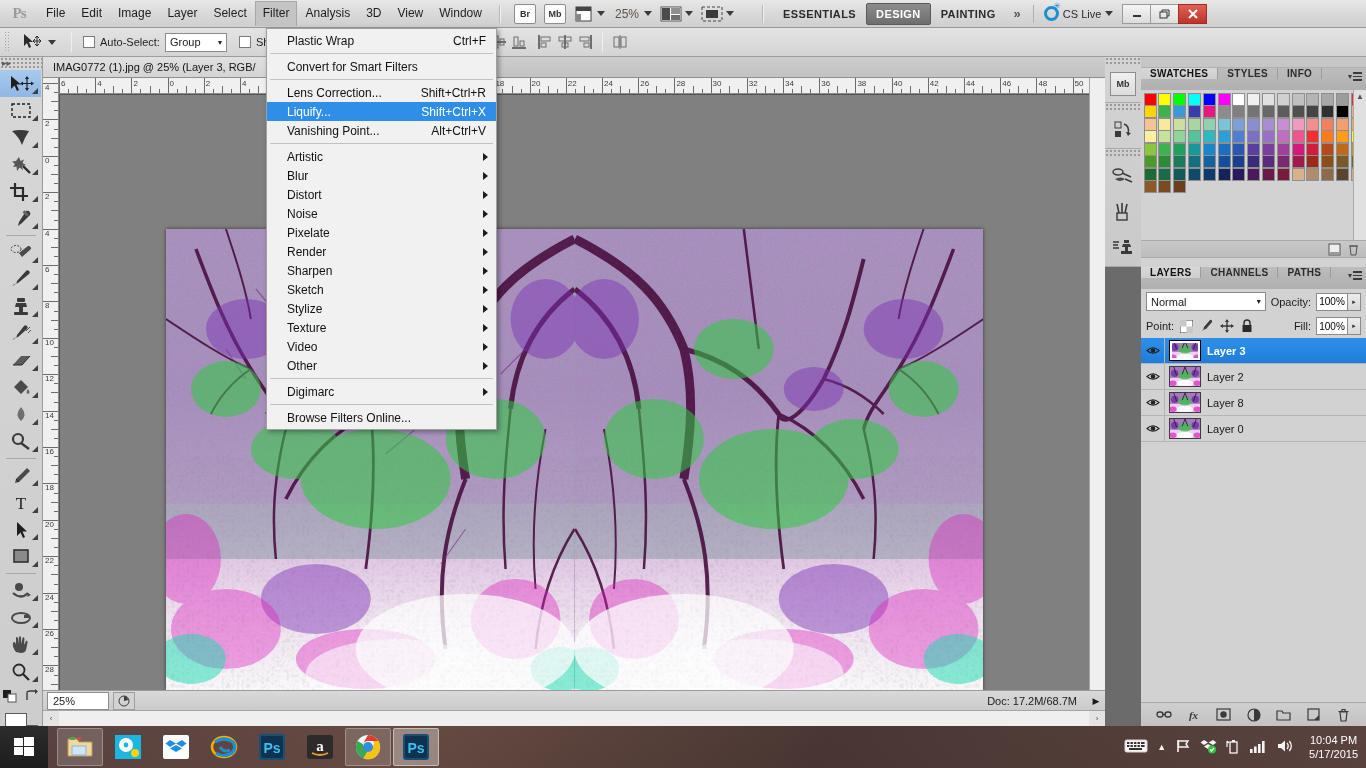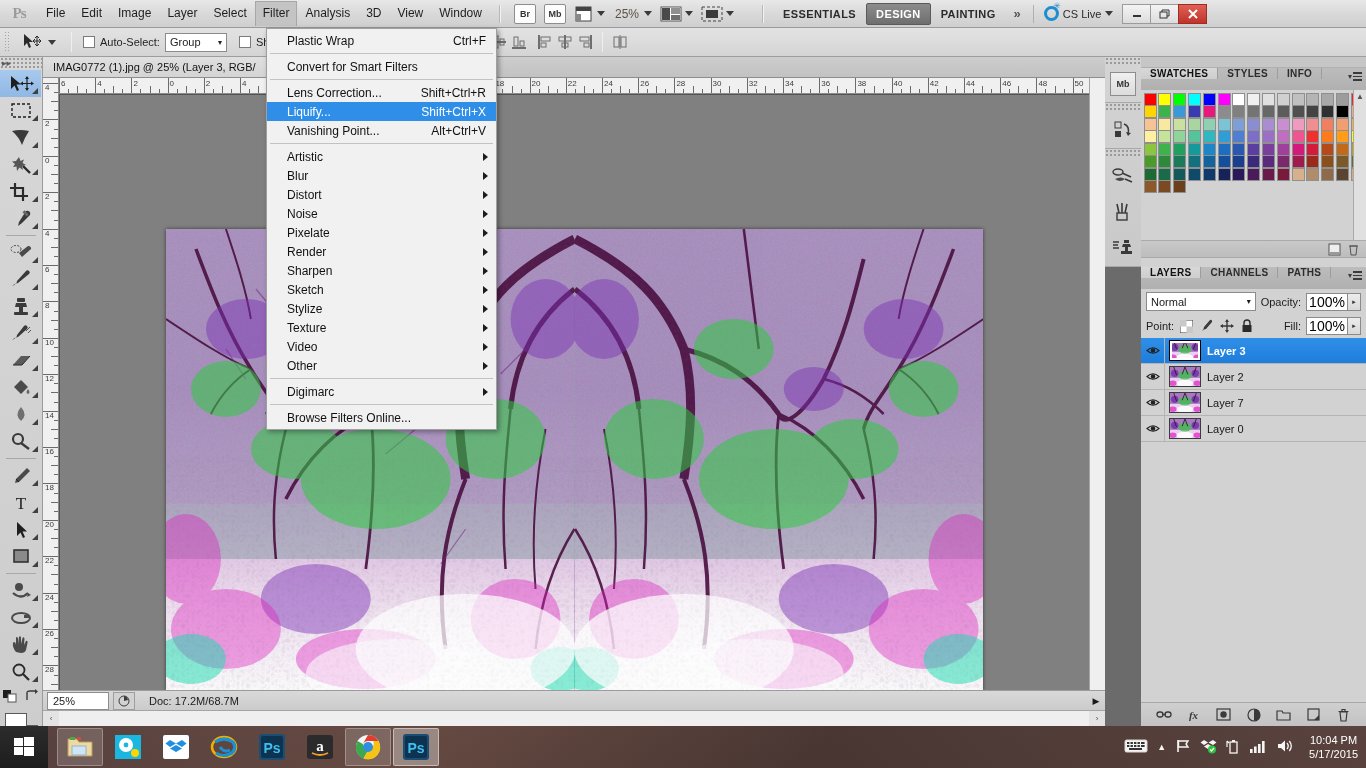--- a/index.html
+++ b/index.html
@@ -170,21 +170,21 @@
   .ptab.sel { background: linear-gradient(to bottom,#d8d8d8,#cecece); color: #121212;}
   .pmenu { position: absolute; right: 4px; top: 4px; display:flex; gap:1px; align-items:center;}
   .pmenu .bars { display: flex; flex-direction: column; gap: 2px;}
   .pmenu .bars i { width: 9px; height: 1.5px; background: #3a3a3a; display:block;}
   .swatch-grid { display: grid; grid-template-columns: repeat(15, 1fr); background: #d2d2d2; padding: 3px 0 0 3px;}
   .swatch-grid i { display: block; width: 13px; height: 13px; border: 1px solid #8f8f8f; margin: -0.5px 0 0 -0.5px;}
   .sw-scroll { position: absolute; right: 0; top: 33px; width: 13px; height: 126px; background: #e0e0e0; border-left: 1px solid #a8a8a8;}
   .panelbody { background: #d2d2d2; }
   .row { display: flex; align-items: center; padding: 3px 5px; gap: 5px; }
   .blendsel { flex: 1; height: 19px; border: 1px solid #8b8b8b; background: #fff; display: flex; align-items: center; justify-content: space-between; padding: 0 4px; font-size: 11px; color:#1a1a1a;}
-  .numfield { width: 42px; height: 18px; border: 1px solid #8b8b8b; background: #fff; display:flex; align-items:center; justify-content:center; font-size: 14px;}
+  .numfield { width: 32px; height: 18px; border: 1px solid #8b8b8b; background: #fff; display:flex; align-items:center; justify-content:center; font-size: 10px;}
   .stepbtn { width: 13px; height: 18px; border: 1px solid #8b8b8b; border-left: none; background: linear-gradient(to bottom,#ececec,#d8d8d8); display:flex;align-items:center;justify-content:center; font-size:7px; color:#333;}
   .lbl-sm { font-size: 11px; color: #1c1c1c; }
   .lock-ico { width: 15px; height: 15px; display: flex; align-items: center; justify-content: center;}
   .layer-row { display: flex; align-items: center; height: 26px; border-bottom: 1px solid #b4b4b4; background:#d2d2d2;}
   .layer-row.sel { background: linear-gradient(to bottom,#2f8fe8,#1f7ddb); }
   .layer-eye { width: 24px; height: 26px; display:flex; align-items:center; justify-content:center; border-right: 1px solid #b4b4b4;}
   .layer-thumb { width: 32px; height: 21px; margin: 0 6px 0 4px; border: 1px solid #3c3c3c; overflow:hidden; position:relative; background:#9a6ea8;}
   .layer-thumb.selected { outline: 2px solid #ffffff; outline-offset: -3px; border: 1px solid #000; }
   .layer-name { font-size: 11px; color: #141414; }
   .layer-row.sel .layer-name { color: #fff; font-weight: bold; }
@@ -951,21 +951,21 @@
     <div class="statusbar">
       <div class="sb-zoom">
           <span>25%</span>
         </div>
       <div class="sb-ico">
         <svg width="12" height="12" viewBox="0 0 12 12">
             <circle cx="6" cy="6" r="5" fill="none" stroke="#3a3a3a"></circle>
             <path d="M6 6 L6 1 A5 5 0 0 1 10 5 Z" fill="#3a3a3a"></path>
           </svg>
       </div>
-      <div style="flex:1;text-align:left" class="sb-doc">Doc: 17.2M/68.7M</div>
+      <div style="flex:1;text-align:right" class="sb-doc">Doc: 17.2M/68.7M</div>
       <div style="width:18px;text-align:center;font-size:9px">▶</div>
     </div>
     <div class="hscroll">
       <div class="hs-arrow">‹</div>
       <div style="flex:1"></div>
       <div class="hs-arrow">›</div>
     </div>
   </div>
 
   <div class="dockbar">
@@ -1266,21 +1266,21 @@
                 <rect width="32" height="21" fill="#a878c0"></rect>
                 <rect y="12" width="32" height="9" fill="#e8d0ee"></rect>
                 <ellipse cx="16" cy="9" rx="7" ry="5" fill="#3cc04a" opacity="0.8"></ellipse>
                 <ellipse cx="5" cy="7" rx="4" ry="4" fill="#6a2fa0" opacity="0.8"></ellipse>
                 <ellipse cx="27" cy="7" rx="4" ry="4" fill="#6a2fa0" opacity="0.8"></ellipse>
                 <ellipse cx="16" cy="18" rx="9" ry="4" fill="#fff" opacity="0.85"></ellipse>
                 <ellipse cx="3" cy="18" rx="4" ry="3" fill="#e020c0" opacity="0.7"></ellipse>
                 <ellipse cx="29" cy="18" rx="4" ry="3" fill="#e020c0" opacity="0.7"></ellipse>
                 <path d="M16 0 L13 8 M16 0 L19 8 M4 0 L7 9 M28 0 L25 9" stroke="#3a0838" stroke-width="0.9" fill="none"></path>
               </svg></div>
-            <div class="layer-name">Layer 7</div>
+            <div class="layer-name">Layer 8</div>
           </div>
           <div class="layer-row">
             <div class="layer-eye">
               <svg width="14" height="11" viewBox="0 0 14 11">
                 <path d="M1 5.5 Q7 0 13 5.5 Q7 11 1 5.5 Z" fill="none" stroke="#222" stroke-width="1.1"></path>
                 <circle cx="7" cy="5.5" r="2.3" fill="#222"></circle>
               </svg>
             </div>
             <div class="layer-thumb"><svg width="100%" height="100%" viewBox="0 0 32 21" preserveAspectRatio="none">
                 <rect width="32" height="21" fill="#a878c0"></rect>

